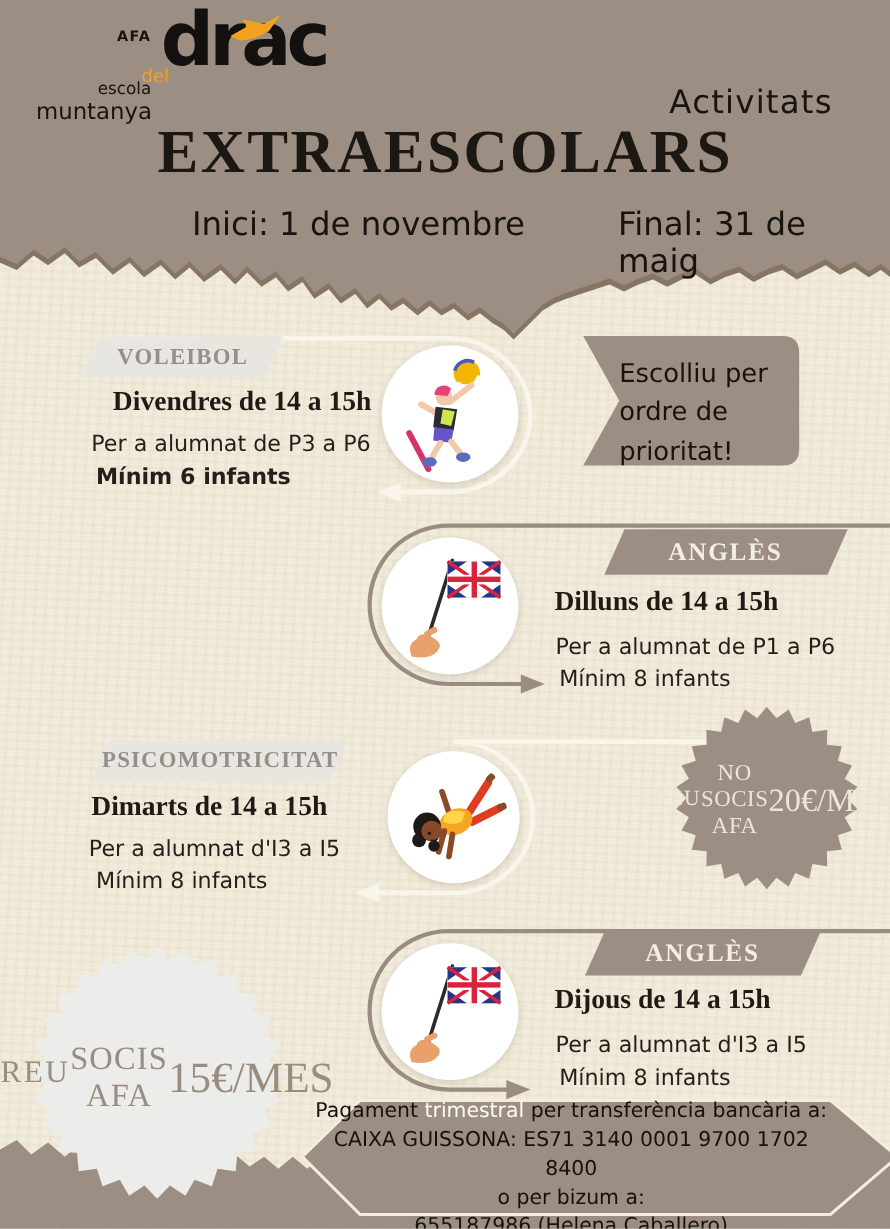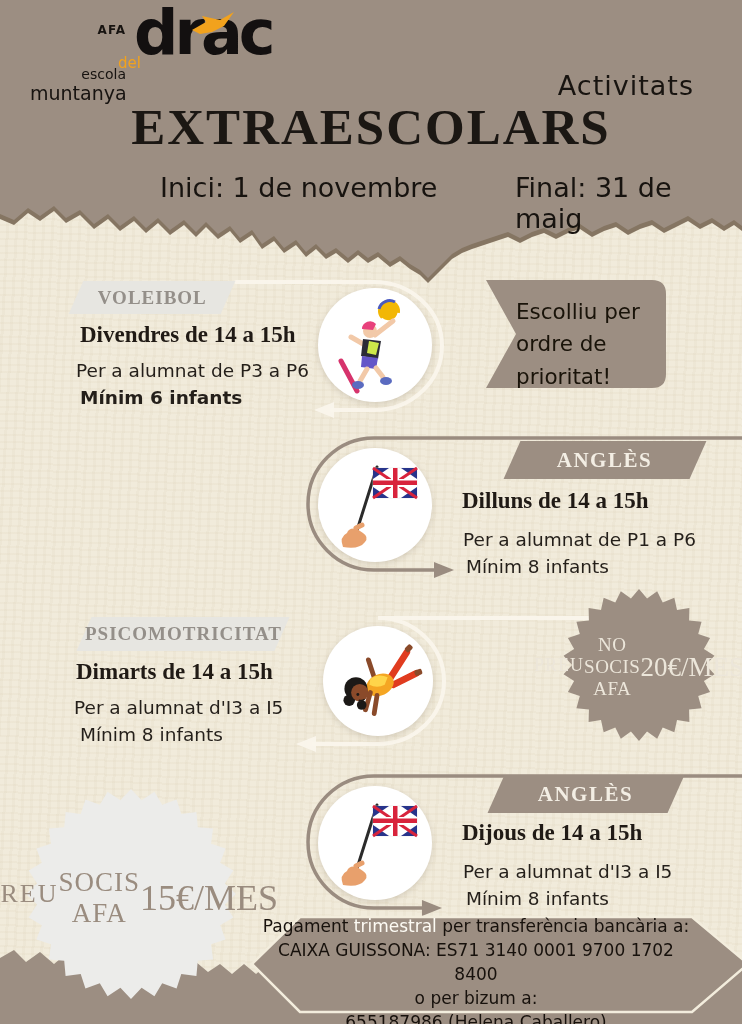--- a/index.html
+++ b/index.html
@@ -90,21 +90,21 @@
       <path d="M742 776 H374 A66 66 0 0 0 308 842 A66 66 0 0 0 374 908 H424"></path>
     </g>
     <polygon points="434,562 454,570 434,578" fill="#9a8c80"></polygon>
     <polygon points="422,900 442,908 422,916" fill="#9a8c80"></polygon>
   </svg>
 
   <div>
     <div class="abs tag tag-light" style="left:76px;top:281px;width:152px;height:33px;">
       <span>VOLEIBOL</span>
     </div>
-    <div class="abs schedule" style="left:80px;top:322px;">Divendres de 14 a 15h</div>
+    <div class="abs schedule" style="left:94px;top:322px;">Divendres de 14 a 15h</div>
     <div class="abs note" style="left:76px;top:360px;">Per a alumnat de P3 a P6</div>
     <div class="abs note" style="left:80px;top:387px;font-weight:bold;">Mínim 6 infants</div>
     <div class="abs circle" style="left:318px;top:288px;width:114px;height:114px;">
       <svg width="100" height="100" viewBox="0 0 100 100">
         <line x1="16" y1="66" x2="32" y2="96" stroke="#d6336c" stroke-width="5" stroke-linecap="round"></line>
         <circle cx="64" cy="16" r="11" fill="#f2b705"></circle>
         <path d="M54 14 A11 11 0 0 1 70 7" fill="none" stroke="#4a5ac0" stroke-width="3"></path>
         <path d="M56 24 A11 11 0 0 0 74 18" fill="none" stroke="#fff" stroke-width="3"></path>
         <line x1="50" y1="40" x2="68" y2="26" stroke="#f2c9a8" stroke-width="5" stroke-linecap="round"></line>
         <line x1="40" y1="50" x2="26" y2="42" stroke="#f2c9a8" stroke-width="5" stroke-linecap="round"></line>

